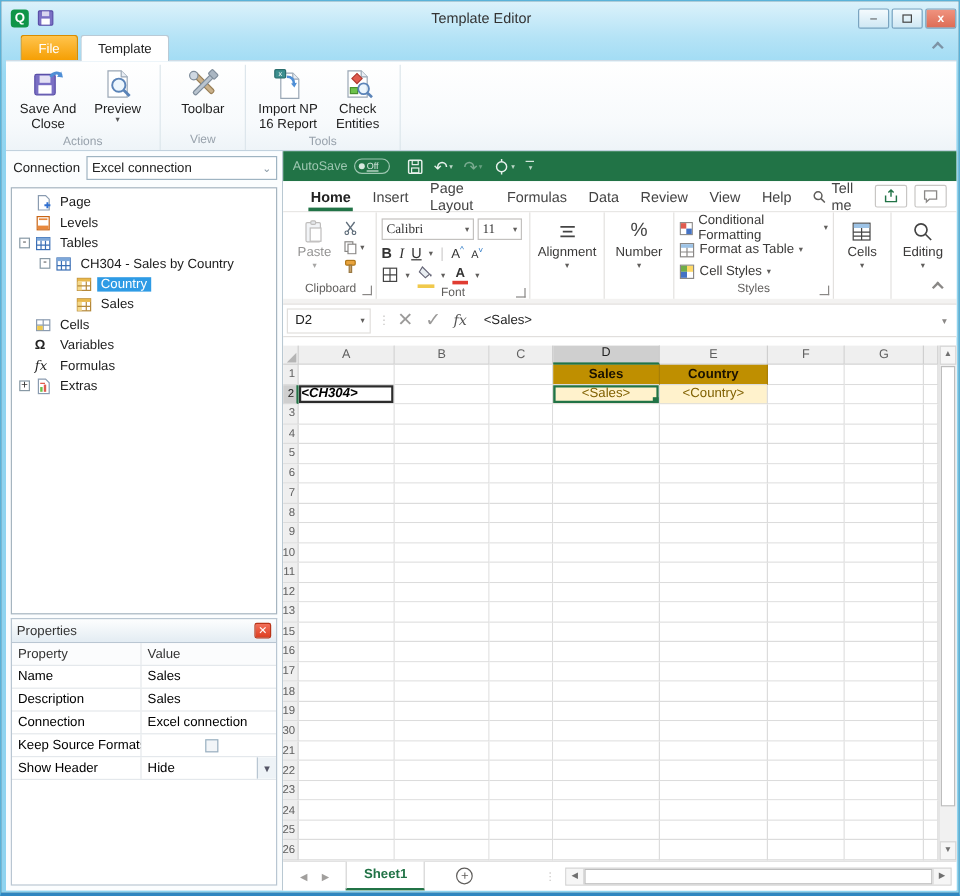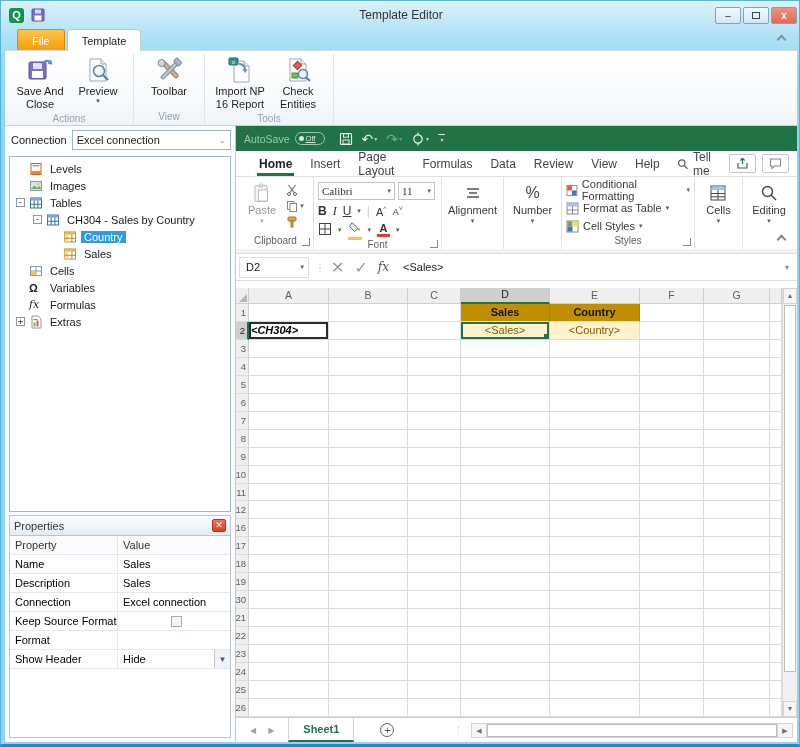--- a/index.html
+++ b/index.html
@@ -293,34 +293,33 @@
         <label>Connection</label>
         <div class="select">
           <span>Excel connection</span>
           <span class="chev">⌄</span>
         </div>
       </div>
       <div class="tree" id="tree">
           <div class="tree-item" style="padding-left: 6px;">
             <span class="exp-spacer"></span>
             <span class="t-icon"><svg viewBox="0 0 14 14">
+                <path d="M3 1h6l3 3v9H3z" fill="#fff" stroke="#8a9bb0"></path>
+                <path d="M8 9h5M10.5 6.5v5" stroke="#2f6fd0" stroke-width="1.6"></path>
+              </svg></span>
+            <span class="t-label">Page</span>
+          </div>
+          <div class="tree-item" style="padding-left: 6px;">
+            <span class="exp-spacer"></span>
+            <span class="t-icon"><svg viewBox="0 0 14 14">
                 <rect x="2" y="1.5" width="10" height="11" fill="#fff" stroke="#c86414"></rect>
                 <rect x="2.5" y="9" width="9" height="3" fill="#e8883c"></rect>
                 <rect x="3.5" y="3" width="7" height="1.4" fill="#e8883c"></rect>
               </svg></span>
             <span class="t-label">Levels</span>
-          </div>
-          <div class="tree-item" style="padding-left: 6px;">
-            <span class="exp-spacer"></span>
-            <span class="t-icon"><svg viewBox="0 0 14 14">
-                <rect x="1.5" y="2.5" width="11" height="9" fill="#cfe6f5" stroke="#8a9bb0"></rect>
-                <path d="M2 10 5.5 6.5 8 9l2-2 2.5 3z" fill="#6cb04a"></path>
-                <circle cx="9.5" cy="5" r="1.2" fill="#f0c94c"></circle>
-              </svg></span>
-            <span class="t-label">Images</span>
           </div>
           <div class="tree-item" style="padding-left: 6px;">
             <span class="expander">-</span>
             <span class="t-icon"><svg viewBox="0 0 14 14">
                 <rect x="1.5" y="2" width="11" height="10" fill="#fff" stroke="#3b6fb5"></rect>
                 <rect x="1.5" y="2" width="11" height="2.6" fill="#7da7d9"></rect>
                 <line x1="5.2" y1="4.6" x2="5.2" y2="12" stroke="#3b6fb5"></line>
                 <line x1="8.9" y1="4.6" x2="8.9" y2="12" stroke="#3b6fb5"></line>
                 <line x1="1.5" y1="8.3" x2="12.5" y2="8.3" stroke="#3b6fb5"></line>
               </svg></span>
@@ -415,26 +414,20 @@
             <div class="prop-row">
               <div class="prop-cell k">Connection</div>
               <div class="prop-cell v">
                 <span>Excel connection</span>
               </div>
             </div>
             <div class="prop-row">
               <div class="prop-cell k">Keep Source Formats</div>
               <div class="prop-cell v">
                 <span class="pcheckbox"></span>
-              </div>
-            </div>
-            <div class="prop-row">
-              <div class="prop-cell k">Format</div>
-              <div class="prop-cell v">
-                <span></span>
               </div>
             </div>
             <div class="prop-row">
               <div class="prop-cell k">Show Header</div>
               <div class="prop-cell v">
                 <span>Hide</span>
                 <span class="pdrop">▼</span>
               </div>
             </div>
           </div>
@@ -857,20 +850,42 @@
               <div class="g-c" style="width: 80px;"></div>
               <div class="g-c" style="width: 79px;"></div>
               <div class="g-c" style="width: 53px;"></div>
               <div class="g-c" style="width: 89px;"></div>
               <div class="g-c" style="width: 90px;"></div>
               <div class="g-c" style="width: 64px;"></div>
               <div class="g-c" style="width: 66px;"></div>
               <div class="g-c" style="flex: 1 1 0%;"></div>
             </div>
             <div class="g-row">
+              <div class="g-n">13</div>
+              <div class="g-c" style="width: 80px;"></div>
+              <div class="g-c" style="width: 79px;"></div>
+              <div class="g-c" style="width: 53px;"></div>
+              <div class="g-c" style="width: 89px;"></div>
+              <div class="g-c" style="width: 90px;"></div>
+              <div class="g-c" style="width: 64px;"></div>
+              <div class="g-c" style="width: 66px;"></div>
+              <div class="g-c" style="flex: 1 1 0%;"></div>
+            </div>
+            <div class="g-row">
+              <div class="g-n">15</div>
+              <div class="g-c" style="width: 80px;"></div>
+              <div class="g-c" style="width: 79px;"></div>
+              <div class="g-c" style="width: 53px;"></div>
+              <div class="g-c" style="width: 89px;"></div>
+              <div class="g-c" style="width: 90px;"></div>
+              <div class="g-c" style="width: 64px;"></div>
+              <div class="g-c" style="width: 66px;"></div>
+              <div class="g-c" style="flex: 1 1 0%;"></div>
+            </div>
+            <div class="g-row">
               <div class="g-n">16</div>
               <div class="g-c" style="width: 80px;"></div>
               <div class="g-c" style="width: 79px;"></div>
               <div class="g-c" style="width: 53px;"></div>
               <div class="g-c" style="width: 89px;"></div>
               <div class="g-c" style="width: 90px;"></div>
               <div class="g-c" style="width: 64px;"></div>
               <div class="g-c" style="width: 66px;"></div>
               <div class="g-c" style="flex: 1 1 0%;"></div>
             </div>

